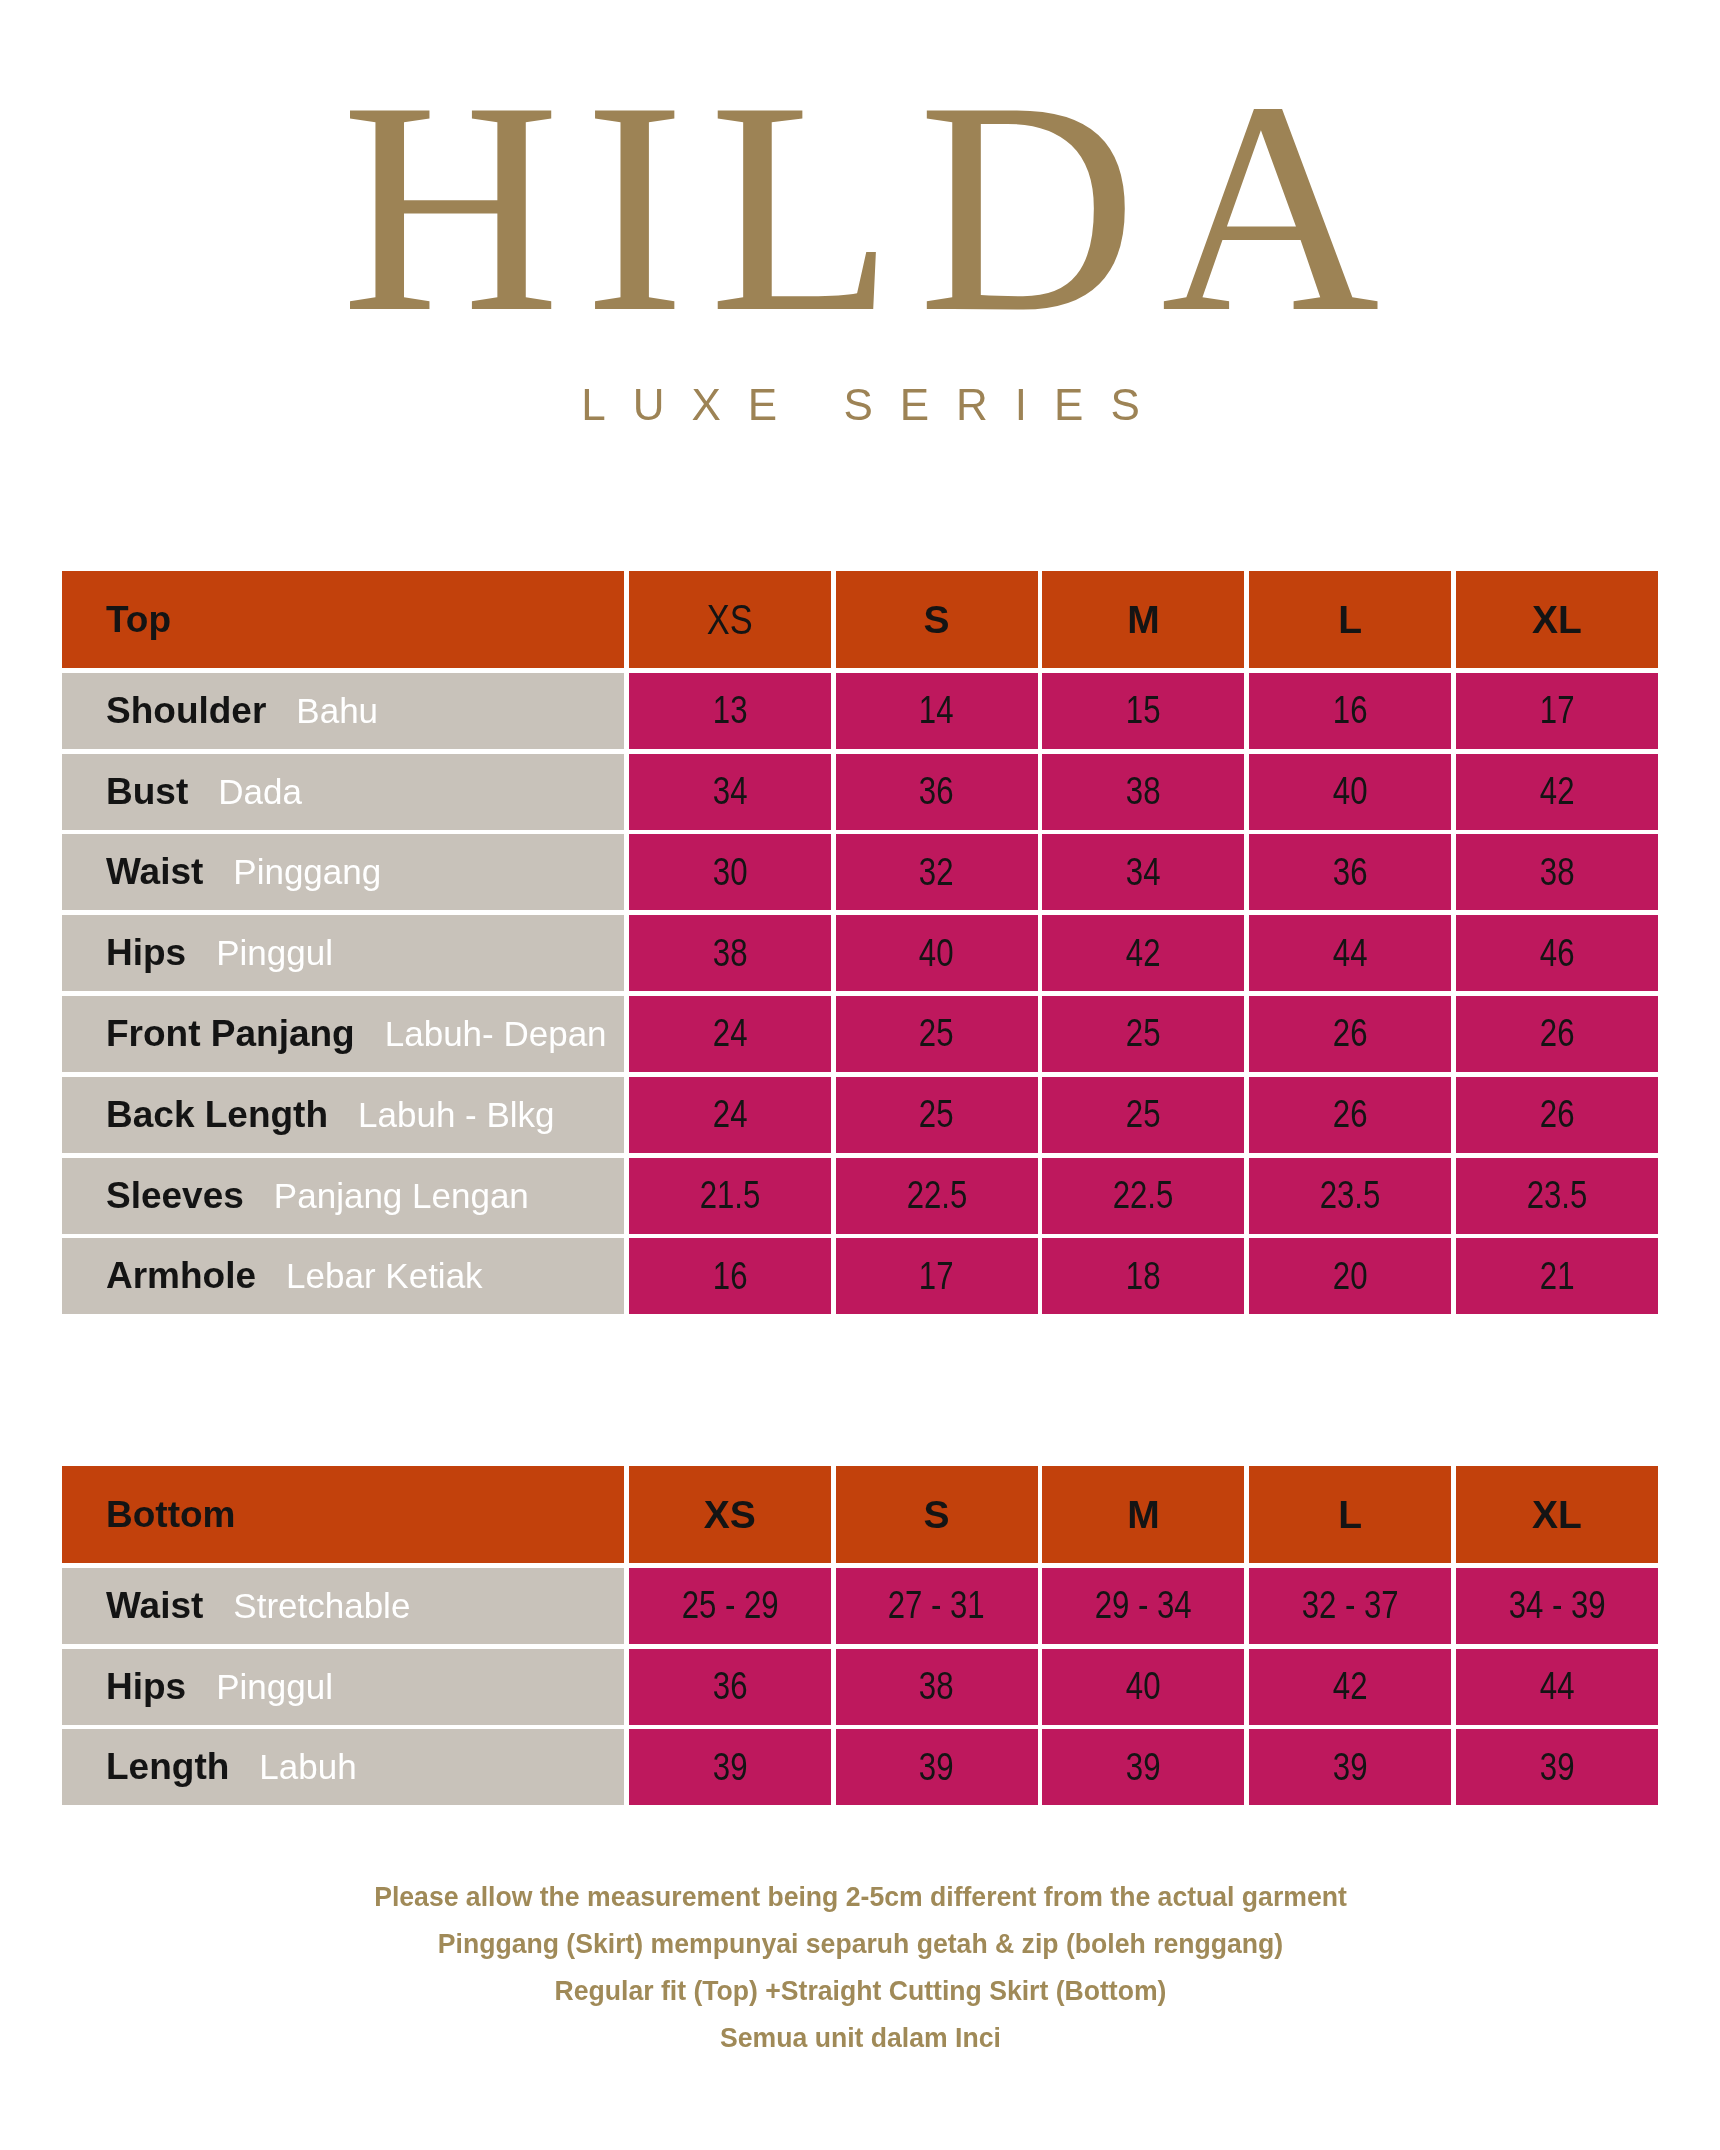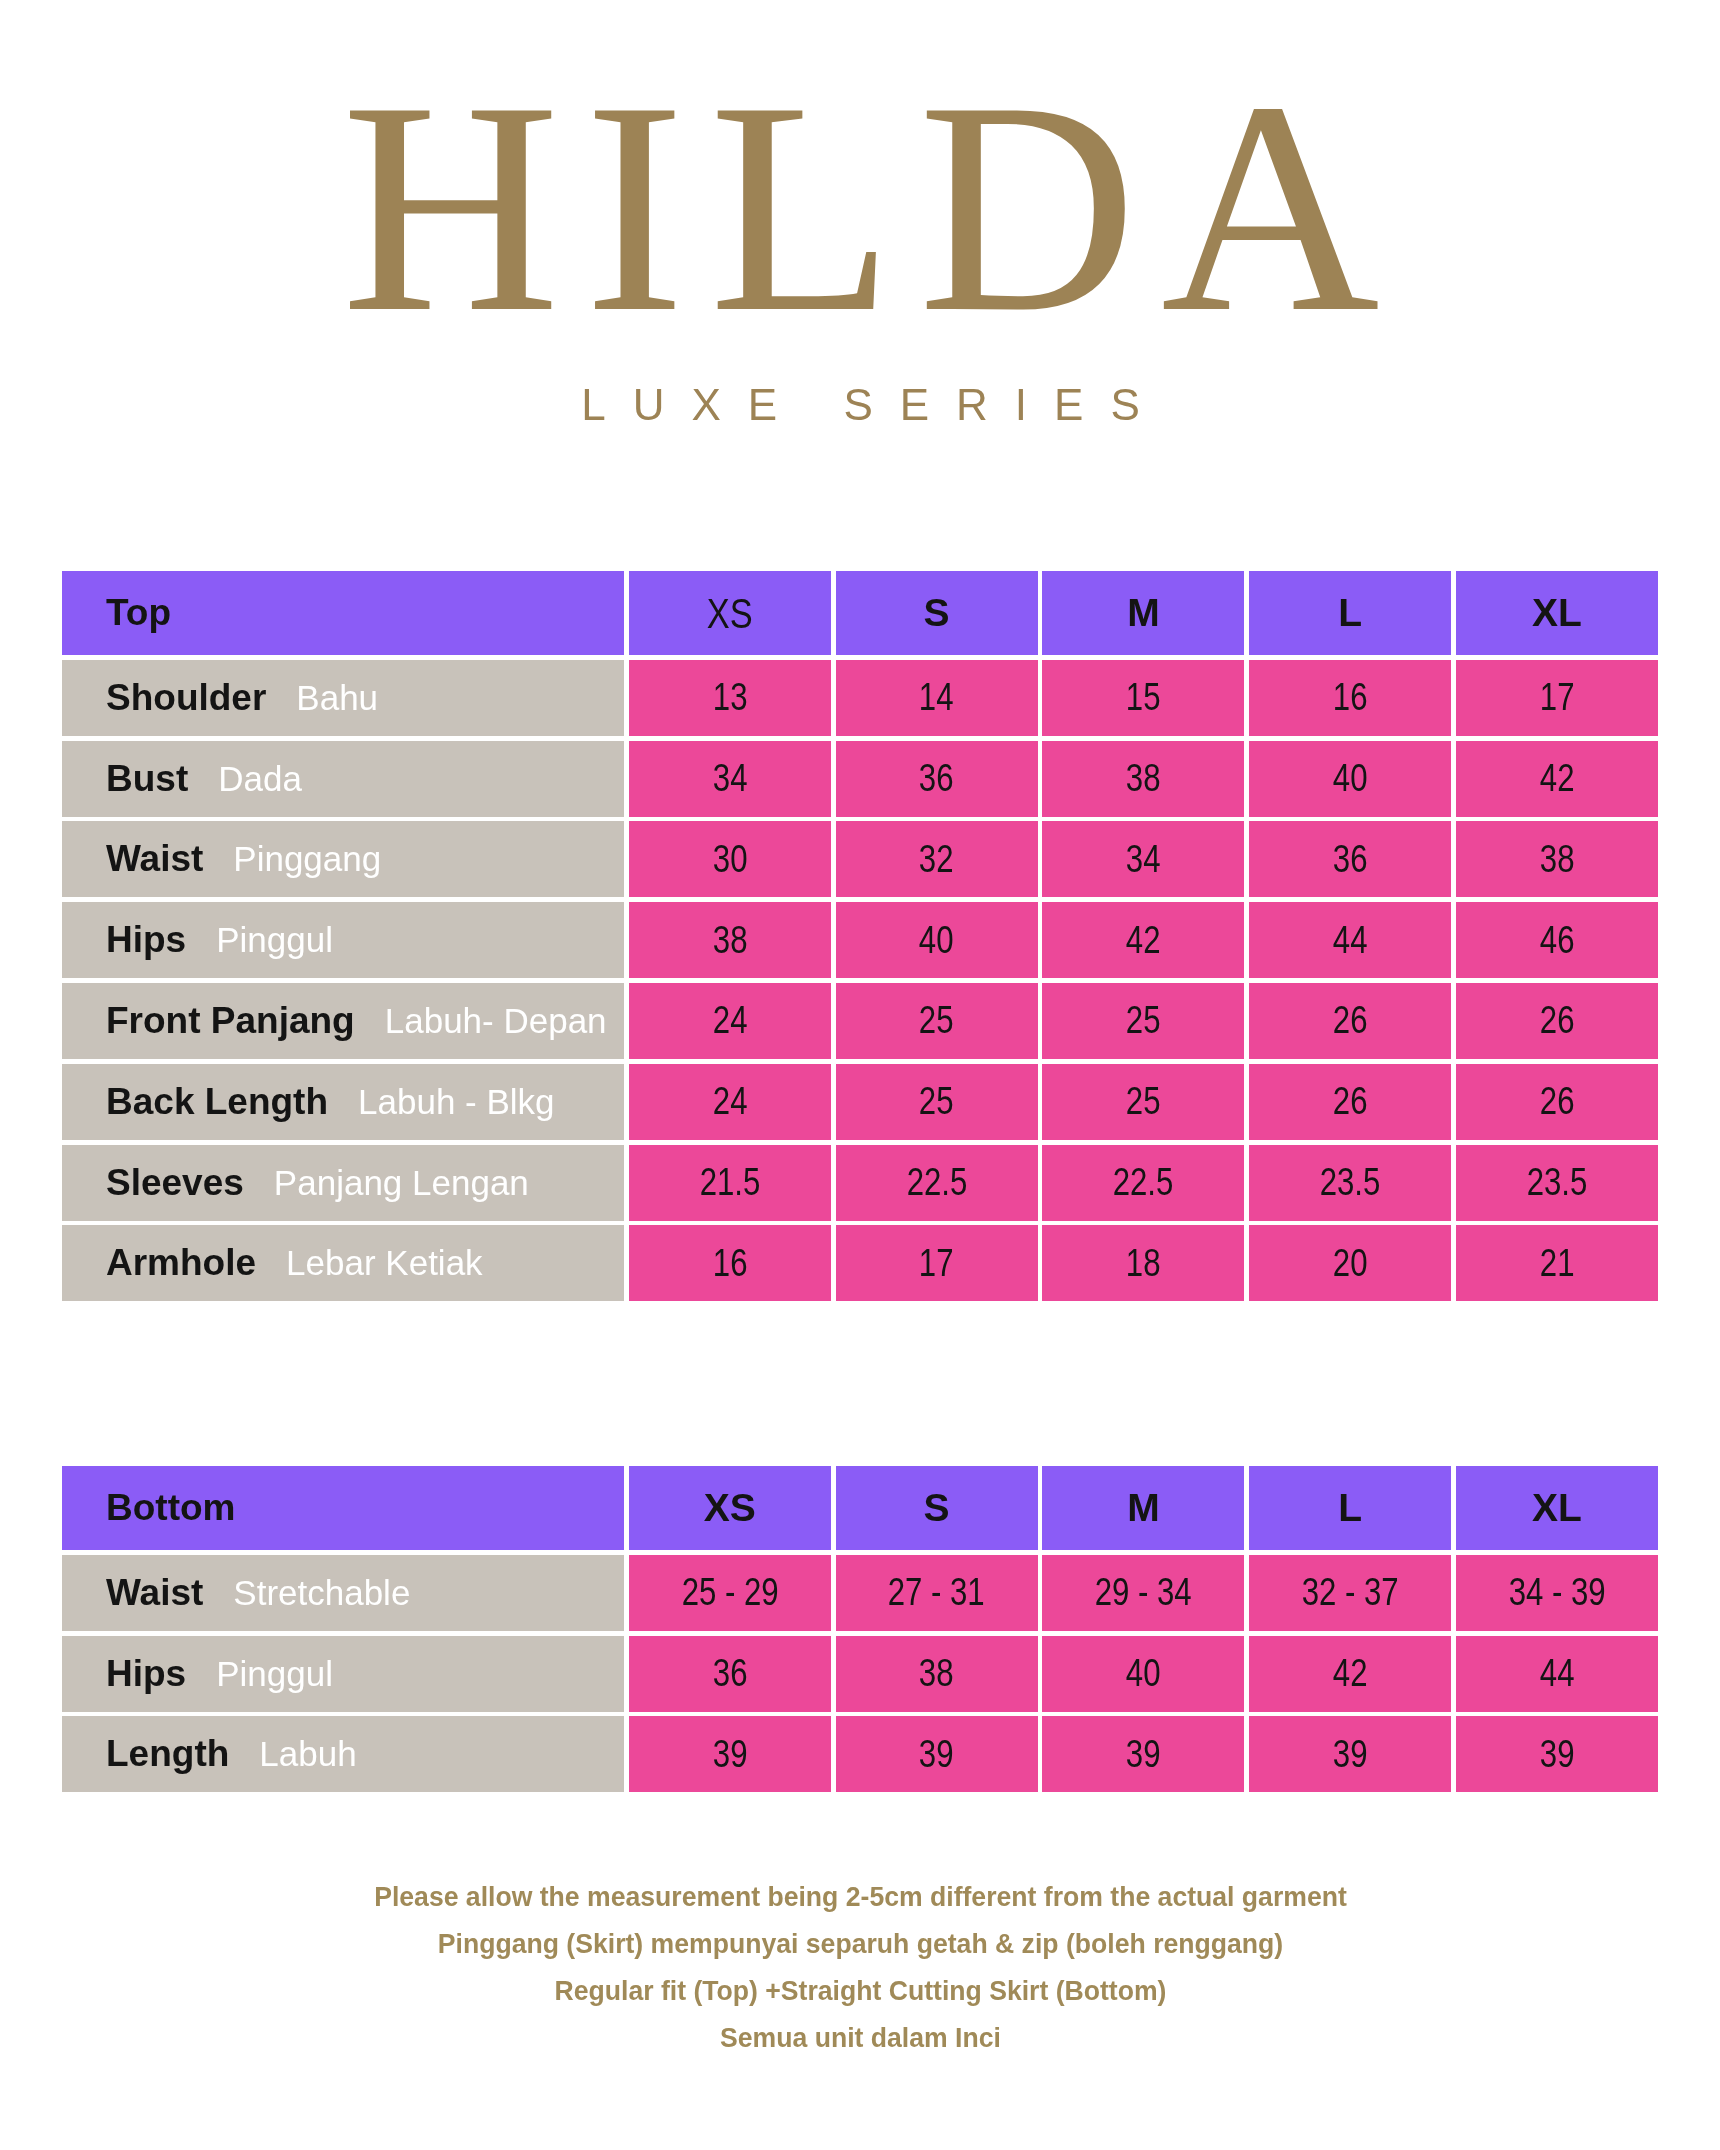--- a/index.html
+++ b/index.html
@@ -50,28 +50,28 @@
   }
   .t-top{ top:571px; }
   .t-bottom{ top:1466px; }
 
   .row{ display:flex; gap:4.8px; }
   .cell{
     display:flex;
     align-items:center;
     box-sizing:border-box;
   }
-  .header-row .cell{ height:84px; background:#8b5cf6; }
+  .header-row .cell{ height:97px; background:#c2410c; }
   .data-row   .cell{ height:76px; }
 
   .label-cell{ width:562px; flex:0 0 562px; padding-left:44px; }
   .size-cell{ flex:1 1 0; justify-content:center; }
 
   .data-row .label-cell{ background:#c8c2ba; }
-  .data-row .size-cell{ background:#ec4899; }
+  .data-row .size-cell{ background:#be185d; }
 
   .table-title{
     font-weight:bold;
     font-size:37px;
     color:#141414;
   }
   .size-head{
     font-weight:bold;
     font-size:39px;
     color:#141414;

